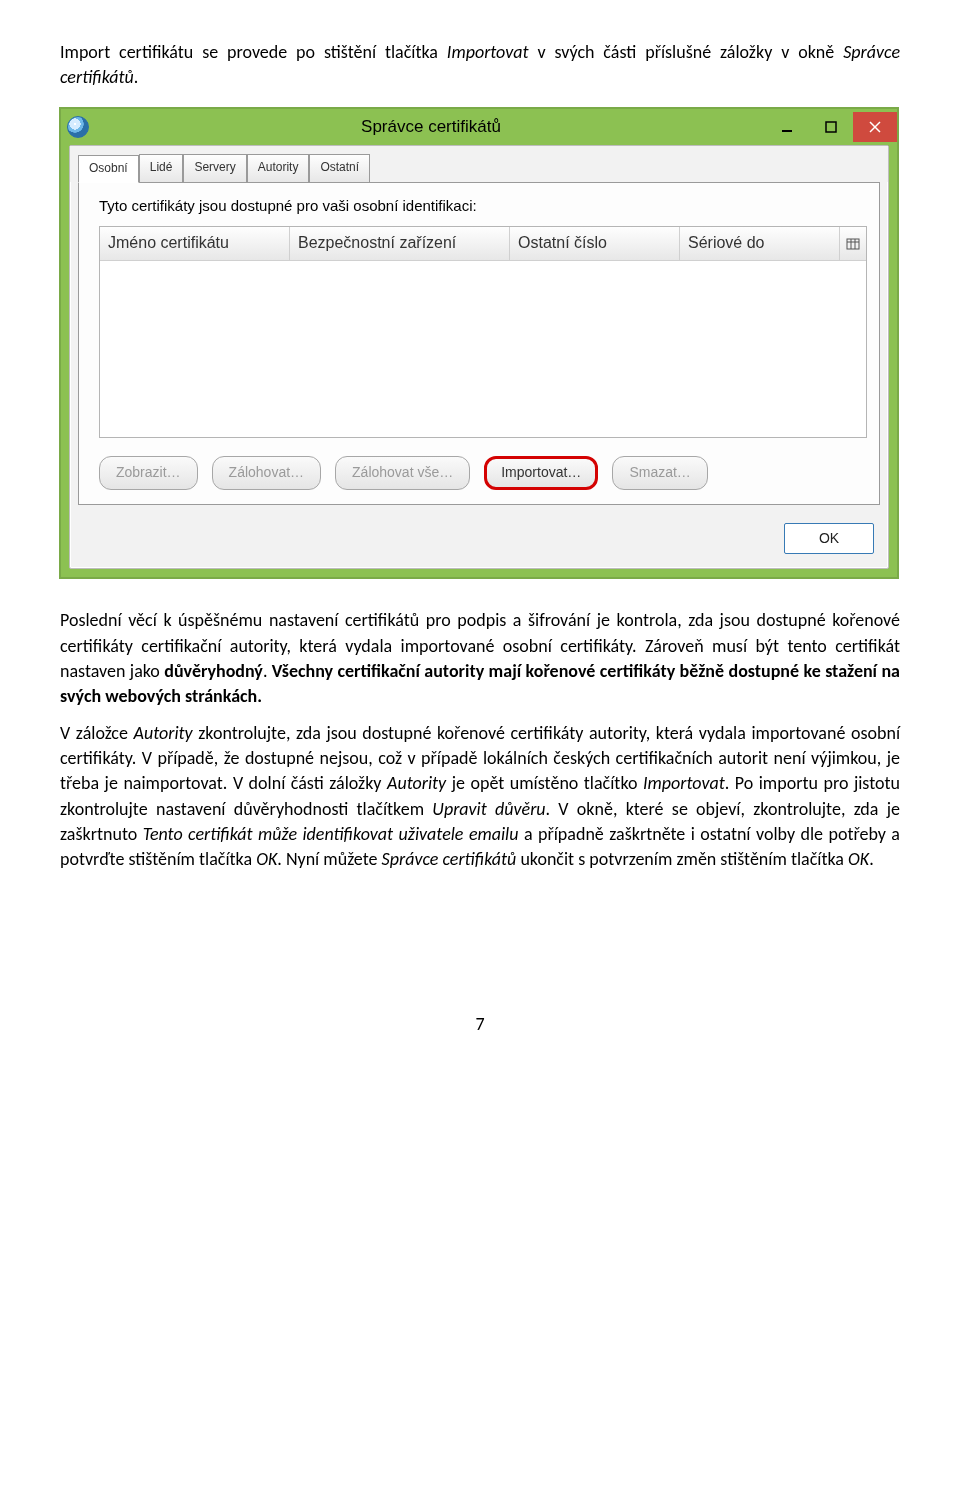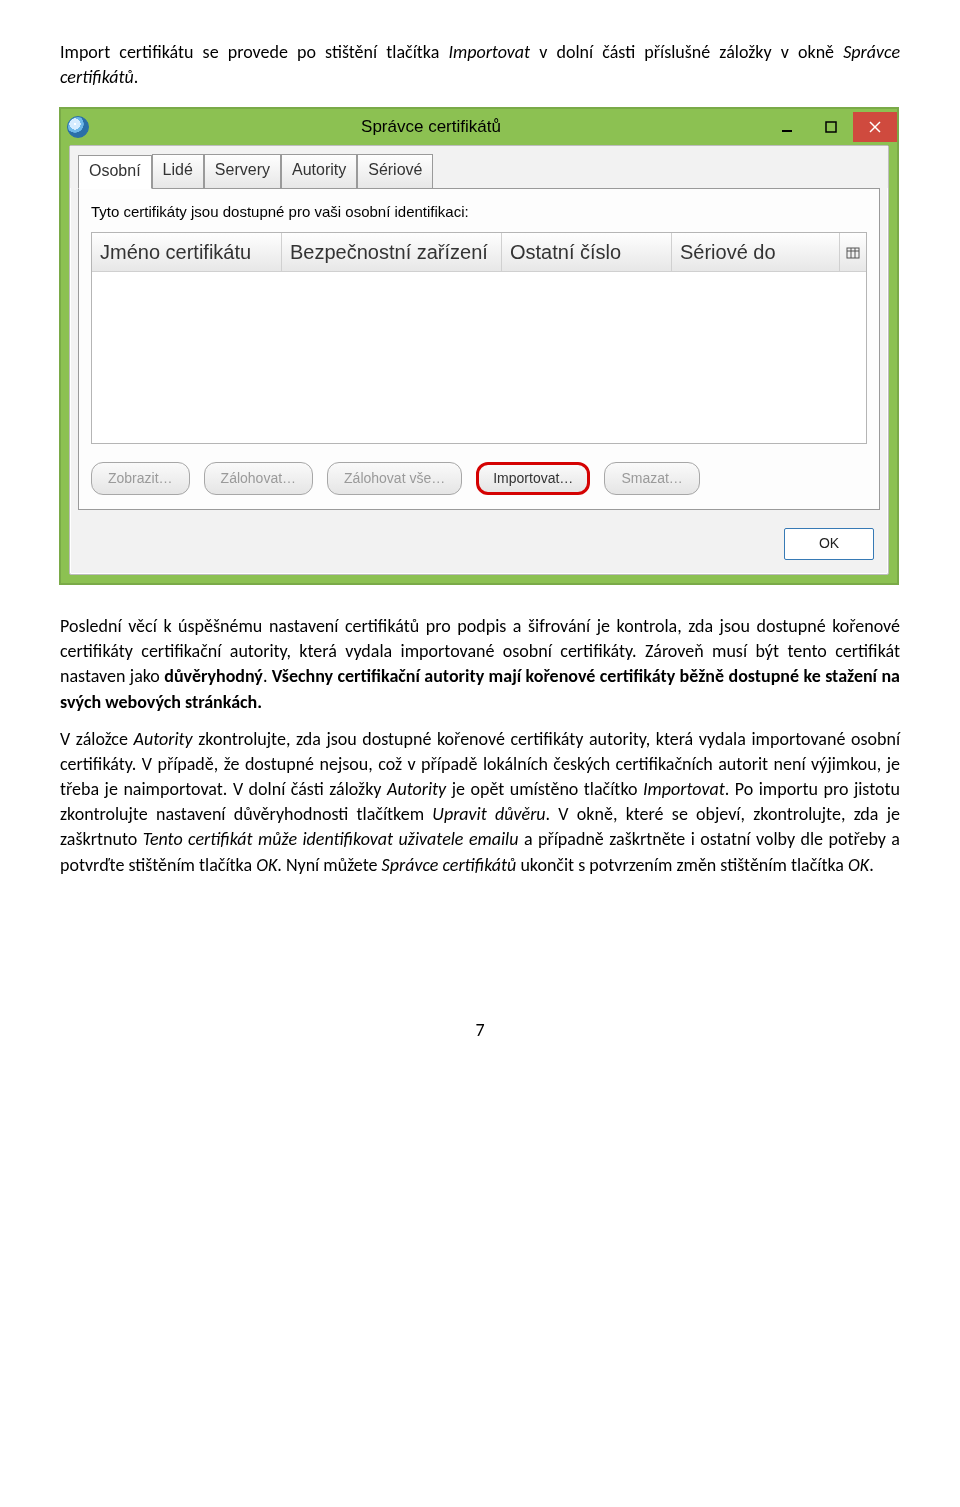--- a/index.html
+++ b/index.html
@@ -64,21 +64,21 @@
     border: 1px solid #bdbdbd;
     border-radius: 2px;
     box-shadow: inset 0 0 0 1px #fff;
   }
 
   .tabs {
     display: flex;
     padding: 8px 8px 0 8px;
     gap: 0;
     font-family: "Segoe UI", Arial, sans-serif;
-    font-size: 16px;
+    font-size: 12px;
     background: #f2f2f2;
   }
   .tab {
     padding: 4px 10px 5px 10px;
     border: 1px solid #9a9a9a;
     background: linear-gradient(#fefefe,#e7e7e7);
     color: #333;
     border-bottom: none;
     margin-right: 0;
   }
@@ -86,41 +86,41 @@
     background: #fff;
     position: relative;
     top: 1px;
     border-bottom: 1px solid #fff;
     z-index: 2;
   }
   .tabpanel {
     margin: 0 8px 8px 8px;
     background: #fdfdfd;
     border: 1px solid #9a9a9a;
-    padding: 12px 12px 14px 12px;
+    padding: 12px 12px 14px 20px;
   }
   .desc {
     font-family: "Segoe UI", Arial, sans-serif;
     font-size: 15px;
     color: #000;
     margin-bottom: 10px;
   }
   .list {
     border: 1px solid #b5b5b5;
     background: #fff;
     height: 210px;
     position: relative;
   }
   .list-header {
     display: grid;
     grid-template-columns: 190px 220px 170px 1fr 26px;
     background: linear-gradient(#fefefe,#e7e7e7);
     border-bottom: 1px solid #d0d0d0;
     font-family: "Segoe UI", Arial, sans-serif;
-    font-size: 20px;
+    font-size: 16px;
     color: #333;
   }
   .list-header > div {
     padding: 5px 8px;
     border-right: 1px solid #d0d0d0;
     white-space: nowrap;
   }
   .col-picker {
     text-align: center;
     padding: 5px 2px !important;
@@ -167,21 +167,21 @@
   .page-num {
     text-align: center;
     margin-top: 140px;
     font-size: 18px;
   }
 </style>
 </head>
 <body>
 
 <p class="para">
-  <span>Import certifikátu se provede po stištění tlačítka </span><span class="italic">Importovat</span><span> v dolní části příslušné záložky v okně </span><span class="italic">Správce certifikátů</span><span>.</span>
+  <span>Import certifikátu se provede po stištění tlačítka </span><span class="italic">Importovat</span><span> v svých části příslušné záložky v okně </span><span class="italic">Správce certifikátů</span><span>.</span>
 </p>
 
 <div class="window">
   <div class="titlebar">
     <span class="app-icon"></span>
     <span class="title">Správce certifikátů</span>
     <div class="winbtns">
       <div class="winbtn">
         <svg width="12" height="12">
             <line x1="1" y1="10" x2="11" y2="10" stroke="#000" stroke-width="2"></line>
@@ -200,21 +200,21 @@
       </div>
     </div>
   </div>
 
   <div class="window-body">
     <div class="tabs">
       <div class="tab active">Osobní</div>
       <div class="tab">Lidé</div>
       <div class="tab">Servery</div>
       <div class="tab">Autority</div>
-      <div class="tab">Sériové</div>
+      <div class="tab">Ostatní</div>
     </div>
 
     <div class="tabpanel">
       <div class="desc">Tyto certifikáty jsou dostupné pro vaši osobní identifikaci:</div>
 
       <div class="list">
         <div class="list-header">
           <div>Jméno certifikátu</div>
           <div>Bezpečnostní zařízení</div>
           <div>Ostatní číslo</div>

